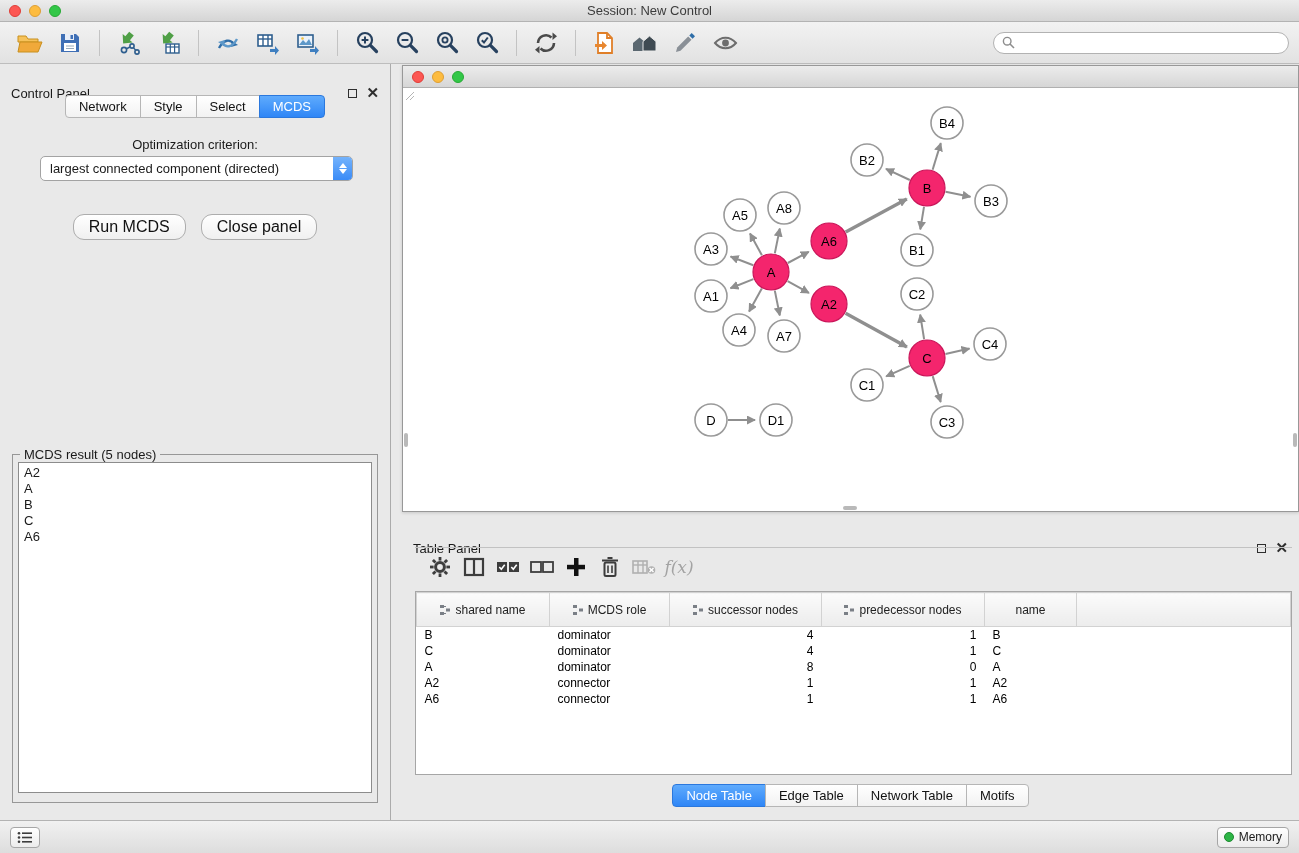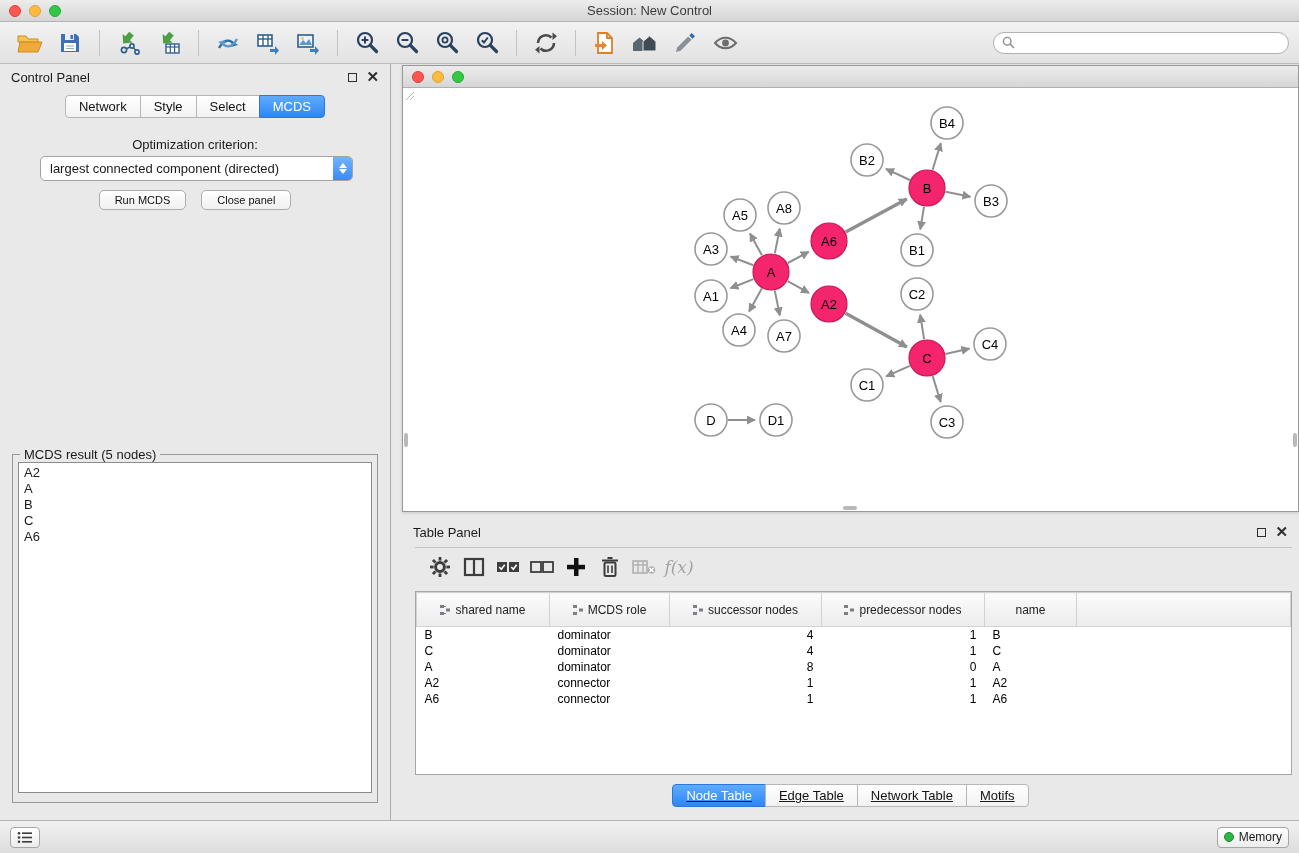--- a/index.html
+++ b/index.html
@@ -20,21 +20,21 @@
   .toolbar { position:absolute; top:22px; left:0; right:0; height:42px;
     background:linear-gradient(#f2f2f2,#e2e2e2); border-bottom:1px solid #bdbdbd;
     display:flex; align-items:center; padding:0 10px; }
   .tbtn { width:40px; height:32px; display:flex; align-items:center; justify-content:center; border-radius:4px; cursor:default; }
   .tsep { width:1px; height:26px; background:#c3c3c3; margin:0 9px; }
   .searchbox { margin-left:auto; width:296px; height:22px; background:#fff; border:1px solid #b2b2b2;
     border-radius:12px; display:flex; align-items:center; padding:0 8px; gap:5px; }
   .searchbox input { border:none; outline:none; flex:1; font-size:12px; font-family:"Liberation Sans",sans-serif; background:transparent; }
 
   
-  .panel-header { position:absolute; top:0; left:0; right:0; height:26px; display:flex; align-items:center;
+  .panel-header { position:absolute; top:16px; left:0; right:0; height:26px; display:flex; align-items:center;
     padding:0 11px; font-size:13px; color:#1a1a1a; }
   .panel-icons { margin-left:auto; display:flex; align-items:center; gap:9px; }
   .float-ico { width:9px; height:9px; border:1.5px solid #2e2e2e; display:inline-block; }
   .close-ico { font-size:15px; font-weight:bold; color:#2e2e2e; line-height:10px; }
 
   
   .control-panel { position:absolute; left:0; top:64px; width:391px; height:756px;
     background:#e9e9e9; border-right:1px solid #ababab; }
   .cp-tabs { position:absolute; top:31px; left:0; right:0; display:flex; justify-content:center; }
   .seg-tab { padding:3px 13px; font-size:13px; background:linear-gradient(#ffffff,#f2f2f2);
@@ -46,22 +46,22 @@
   .cp-dropdown { position:absolute; top:92px; left:40px; width:313px; height:25px; background:#fff;
     border:1px solid #a3a3a3; border-radius:5px; display:flex; align-items:center; font-size:13px; }
   .cp-dropdown .dd-text { flex:1; padding-left:9px; white-space:nowrap; overflow:hidden; }
   .dd-stepper { width:19px; height:100%; border-radius:0 4px 4px 0;
     background:linear-gradient(#74b3fc,#3a8bf7); display:flex; flex-direction:column;
     align-items:center; justify-content:center; gap:1px; }
   .dd-arrow-up, .dd-arrow-down { width:0; height:0; border-left:4px solid transparent; border-right:4px solid transparent; }
   .dd-arrow-up { border-bottom:5px solid #fff; }
   .dd-arrow-down { border-top:5px solid #fff; }
   .cp-btnrow { position:absolute; top:126px; left:0; right:0; display:flex; justify-content:center; gap:15px; }
-  .pushbtn { padding:3px 15px; font-size:11px; background:linear-gradient(#ffffff,#f0f0f0);
-    border:1px solid #adadad; border-radius:5px; color:#111; }
+  .pushbtn { padding:3px 15px; font-size:16px; background:linear-gradient(#ffffff,#f0f0f0);
+    border:1px solid #adadad; border-radius:11px; color:#111;margin-top:24px; }
   .result-box { position:absolute; top:390px; left:12px; right:12px; bottom:17px; border:1px solid #979797; }
   .box-title { position:absolute; top:-8px; left:7px; background:#e9e9e9; padding:0 4px; font-size:13px; }
   .result-list { position:absolute; top:7px; left:5px; right:5px; bottom:9px; background:#fff;
     border:1px solid #8c8c8c; padding:2px 5px; font-size:13px; line-height:16px; overflow:hidden; }
 
   
   .network-window { position:absolute; left:402px; top:65px; width:897px; height:447px;
     background:#fff; border:1px solid #989898; box-shadow:0 1px 3px rgba(0,0,0,.15); }
   .nw-titlebar { position:relative; height:22px; background:linear-gradient(#ececec,#d6d6d6); border-bottom:1px solid #b0b0b0; }
   .nw-title { position:absolute; left:0; right:0; top:3px; text-align:center; font-size:13px; color:#3c3c3c; }
@@ -75,21 +75,21 @@
     border-top:1px solid #c2c2c2; display:flex; align-items:center; gap:0; padding:0 8px; }
   .tp-btn { width:34px; height:30px; display:flex; align-items:center; justify-content:center; }
   .fx-label { font-family:"DejaVu Serif", serif; font-style:italic; font-size:17px; color:#a3a3a3; padding-left:2px; }
   .tp-tablebox { position:absolute; top:72px; left:13px; right:7px; bottom:40px; background:#fff; border:1px solid #a6a6a6; overflow:hidden; }
   table.data { border-collapse:collapse; table-layout:fixed; width:100%; }
   table.data th { height:34px; background:linear-gradient(#fbfbfb,#ececec); border:1px solid #d2d2d2;
     font-weight:normal; font-size:12px; color:#222; }
   table.data th .th-inner { display:flex; align-items:center; justify-content:center; gap:5px; }
   table.data td { height:16px; font-size:12px; padding:0 8px; color:#000; white-space:nowrap; overflow:hidden; }
   td.num { text-align:right; }
-  .tp-tabs { position:absolute; bottom:8px; left:0; right:0; display:flex; justify-content:center;text-decoration:underline; }
+  .tp-tabs { position:absolute; bottom:8px; left:0; right:0; display:flex; justify-content:center; }
 
   
   .statusbar { position:absolute; bottom:0; left:0; right:0; height:33px;
     background:linear-gradient(#f1f1f1,#dddddd); border-top:1px solid #b3b3b3;
     display:flex; align-items:center; padding:0 10px; }
   .sb-btn { height:21px; border:1px solid #a6a6a6; border-radius:4px; background:linear-gradient(#fff,#ececec);
     display:flex; align-items:center; justify-content:center; padding:0 6px; gap:5px; font-size:12px; }
   .mem-dot { width:10px; height:10px; border-radius:50%; background:#2db546; border:1px solid #1d8a30; }
 </style>
 </head>

